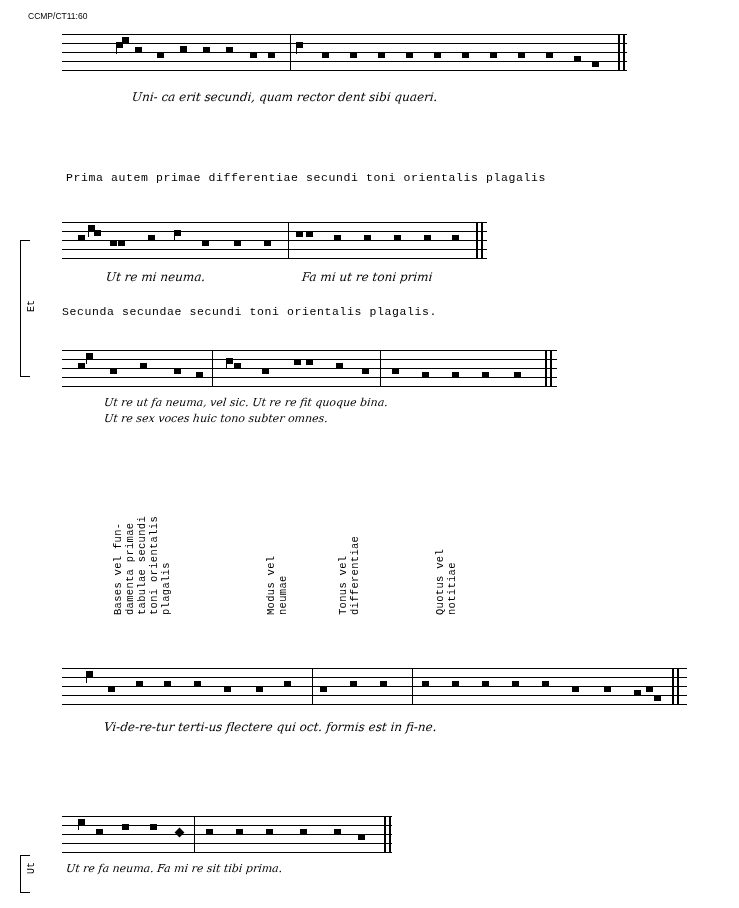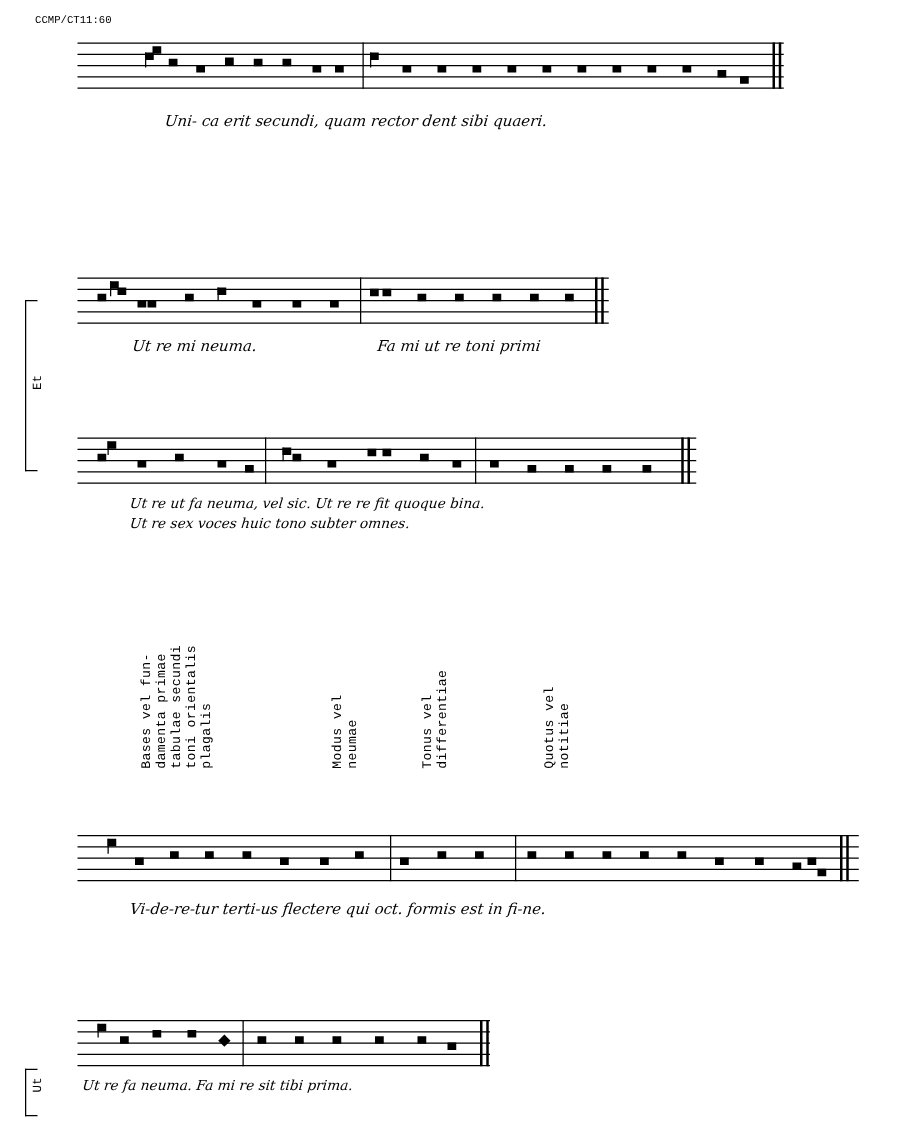--- a/index.html
+++ b/index.html
@@ -18,21 +18,21 @@
   .page {
     position: absolute;
     left: 0; top: 0;
     width: 739px;
     height: 908px;
   }
   .header-id {
     position: absolute;
     left: 28px;
     top: 11px;
-    font-family: Liberation Mono, monospace;
+    font-family: Liberation Sans, sans-serif;
     font-size: 8.5px;
     letter-spacing: 0px;
     color: #000;
     white-space: nowrap;
   }
   
   .typed {
     position: absolute;
     font-family: "Liberation Mono", monospace;
     font-size: 11.5px;
@@ -160,20 +160,21 @@
       <div class="note" style="left:400px; top:18px;"></div>
       <div class="note" style="left:428px; top:18px;"></div>
       <div class="note" style="left:456px; top:18px;"></div>
       <div class="note" style="left:484px; top:18px;"></div>
       <div class="note" style="left:512px; top:22px;"></div>
       <div class="note" style="left:530px; top:27px;"></div>
     </div>
     <div class="hand" style="left:70px; top:56px;">Uni- ca  erit secundi, quam rector dent sibi quaeri.</div>
   </div>
 
+  <div class="typed" style="left:66px; top:171px;">Prima autem primae differentiae secundi toni orientalis plagalis</div>
 
   <div class="bracket" style="left:20px; top:240px; height:135px;"></div>
   <div class="bracket-label" style="left:26px; top:300px;">Et</div>
 
   <div class="system" style="left:62px; top:222px; width:425px; height:54px;">
     <div class="staff" style="height:36px;">
       <div class="line" style="top:0px;"></div>
       <div class="line" style="top:9px;"></div>
       <div class="line" style="top:18px;"></div>
       <div class="line" style="top:27px;"></div>
@@ -199,20 +200,21 @@
       <div class="note" style="left:272px; top:13px;"></div>
       <div class="note" style="left:302px; top:13px;"></div>
       <div class="note" style="left:332px; top:13px;"></div>
       <div class="note" style="left:362px; top:13px;"></div>
       <div class="note" style="left:390px; top:13px;"></div>
     </div>
     <div class="hand" style="left:44px; top:48px;">Ut re mi neuma.</div>
     <div class="hand" style="left:240px; top:48px;">Fa mi ut re toni primi</div>
   </div>
 
+  <div class="typed" style="left:62px; top:305px;">Secunda secundae secundi toni orientalis plagalis.</div>
 
   <div class="system" style="left:62px; top:350px; width:495px; height:70px;">
     <div class="staff" style="height:36px;">
       <div class="line" style="top:0px;"></div>
       <div class="line" style="top:9px;"></div>
       <div class="line" style="top:18px;"></div>
       <div class="line" style="top:27px;"></div>
       <div class="line" style="top:36px;"></div>
       <div class="bar" style="left:150px; top:0px; height:37px;"></div>
       <div class="bar" style="left:318px; top:0px; height:37px;"></div>

